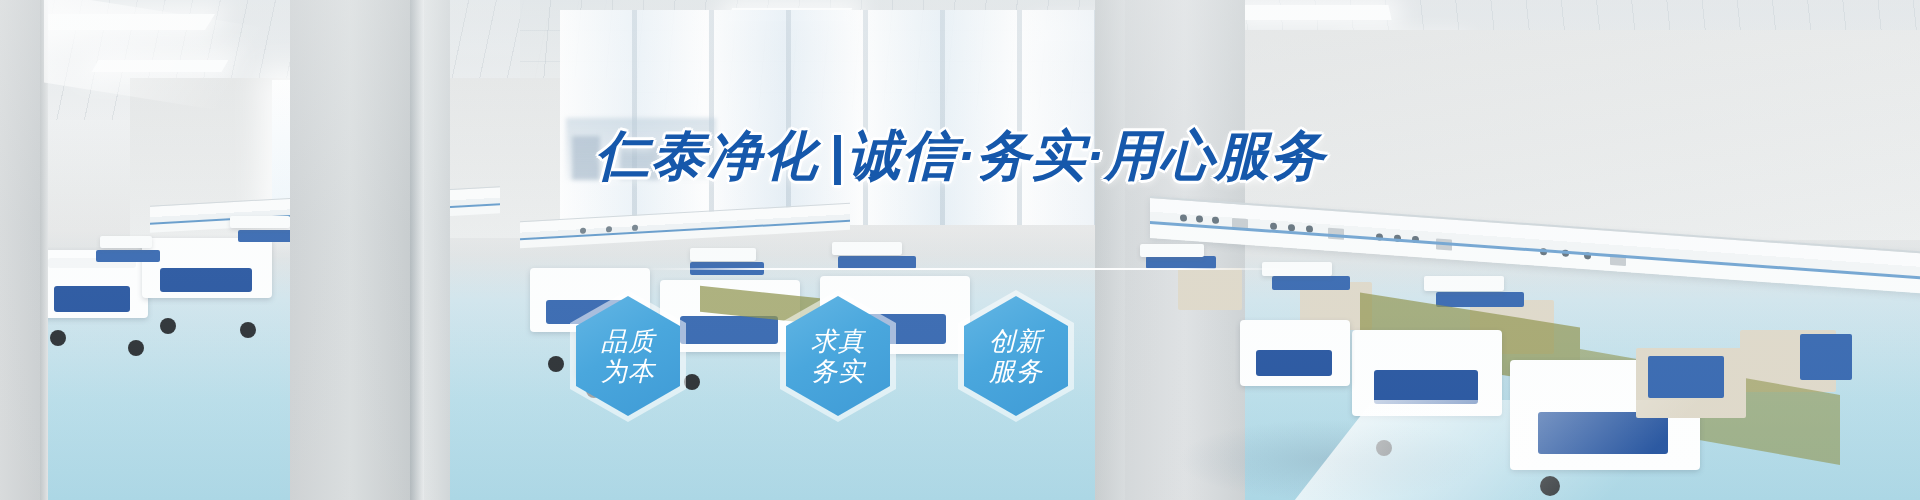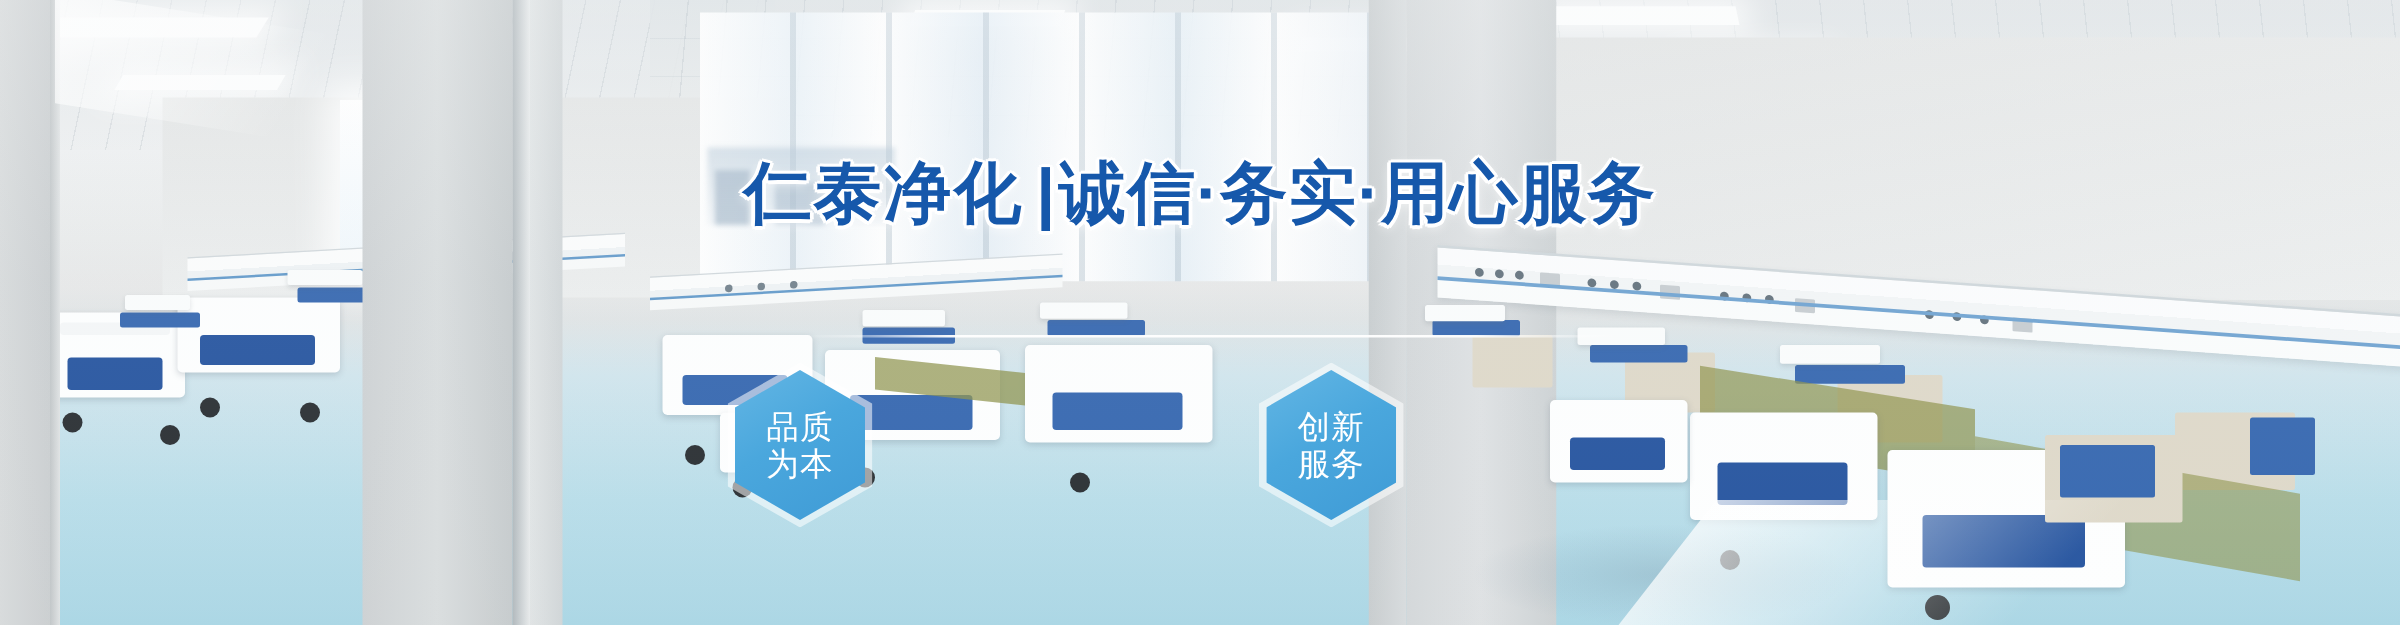--- a/index.html
+++ b/index.html
@@ -215,20 +215,21 @@
     position: absolute; inset: 0;
     background: linear-gradient(to bottom, rgba(245,247,248,.28), rgba(238,243,246,.10) 45%, rgba(255,255,255,.05));
     pointer-events: none;
   }
 
   
   .overlay {
     position: absolute;
     inset: 0;
     pointer-events: none;
+    font-style: italic;
   }
   .overlay > * { pointer-events: auto; }
 
   .headline {
     position: absolute;
     left: 0; right: 0;
     top: 126px;
     text-align: center;
     font-size: 54px;
     line-height: 58px;
@@ -306,30 +307,29 @@
     text-align: center;
   }
   .hex-wrap {
     position: absolute;
     width: 116px;
     height: 132px;
     top: -6px;
     -webkit-clip-path: polygon(50% 0%, 100% 25%, 100% 75%, 50% 100%, 0% 75%, 0% 25%);
     clip-path: polygon(50% 0%, 100% 25%, 100% 75%, 50% 100%, 0% 75%, 0% 25%);
     background: rgba(255,255,255,.55);
-    margin-left: 12px;
   }
   .hex-wrap .hex { left: 6px; top: 6px; }
 
   .hex-line { display: block; }
 
   
   #hex-0 { left: 570px; }
   #hex-1 { left: 780px; }
-  #hex-2 { left: 995px; }
+  #hex-2 { left: 958px; }
   #hex-3 { left: 1205px; }
 </style>
 </head>
 <body>
 
 <div id="banner">
 
   <div class="photo">
     <div class="room"></div>
 
@@ -489,20 +489,26 @@
 
     <div class="hexrow">
 
       <div class="hex-wrap" id="hex-0">
         <div class="hex">
           <span class="hex-line">品质</span>
           <span class="hex-line">为本</span>
         </div>
       </div>
 
+      <div class="hex-wrap" id="hex-1">
+        <div class="hex">
+          <span class="hex-line">求真</span>
+          <span class="hex-line">务实</span>
+        </div>
+      </div>
 
       <div class="hex-wrap" id="hex-2">
         <div class="hex">
           <span class="hex-line">创新</span>
           <span class="hex-line">服务</span>
         </div>
       </div>
 
 
     </div>

